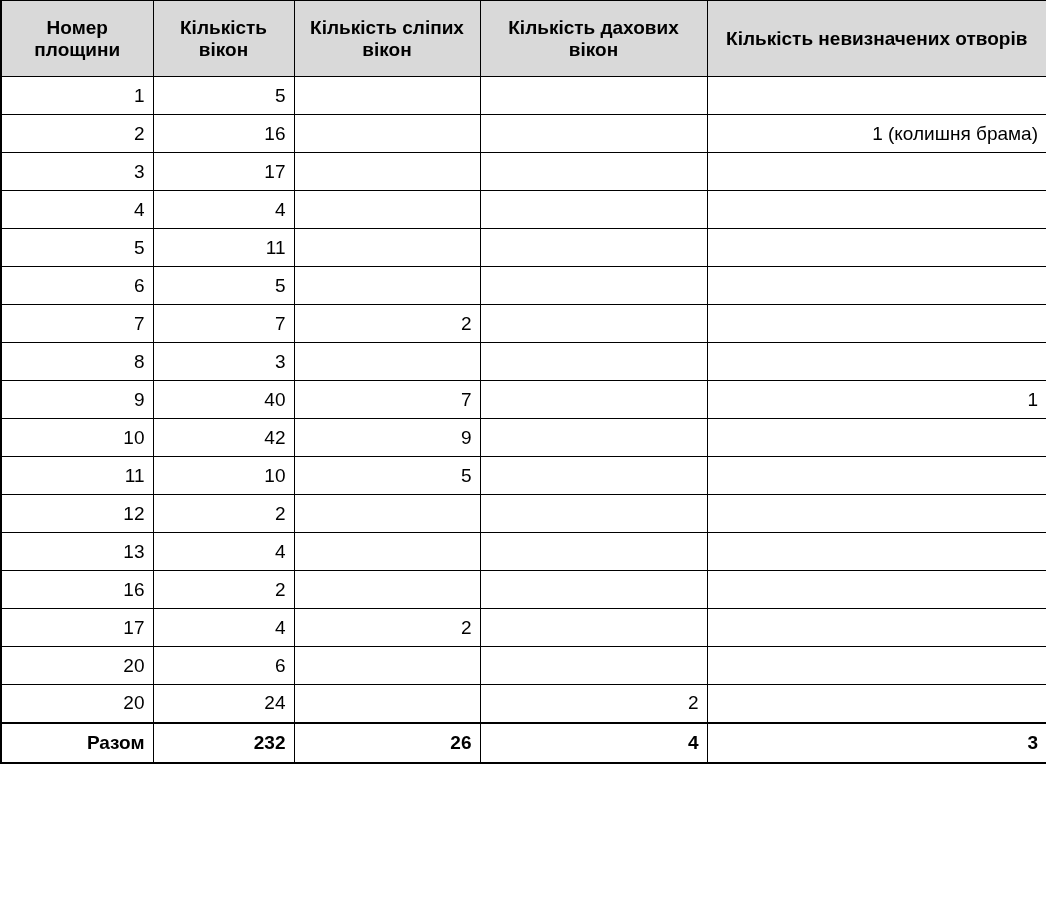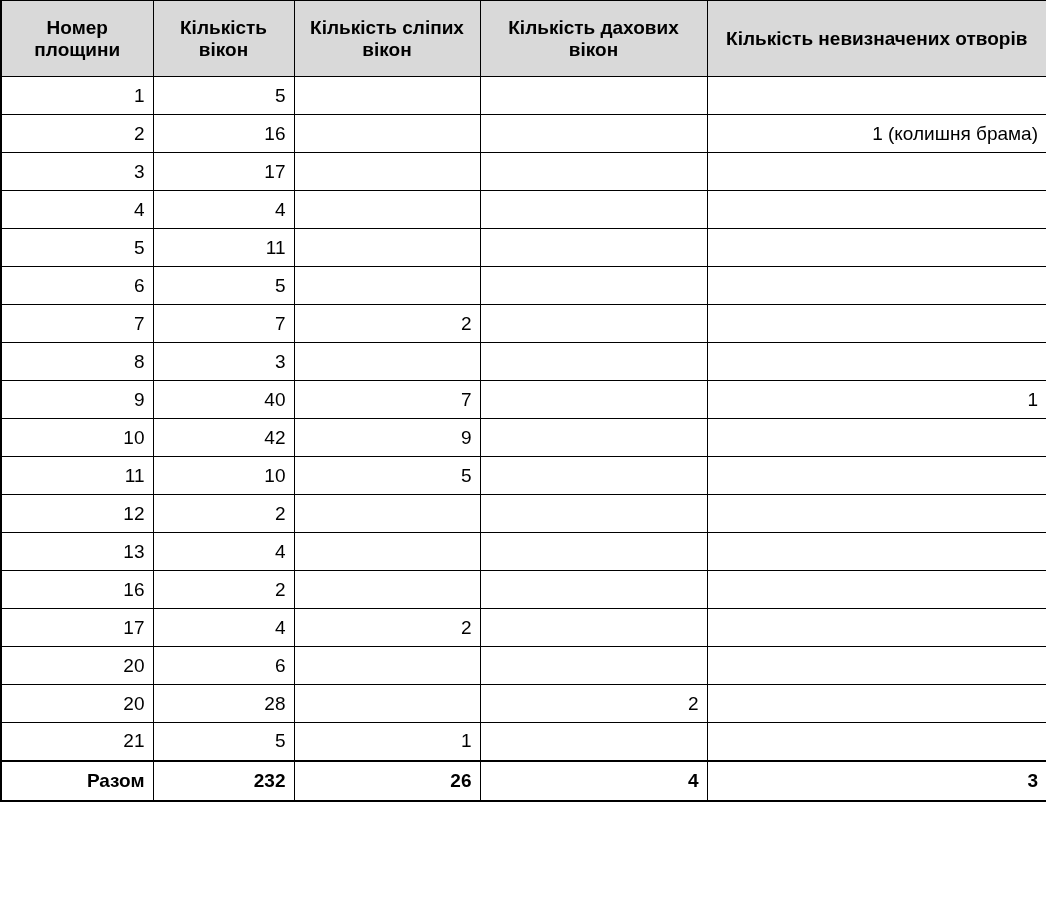--- a/index.html
+++ b/index.html
@@ -199,30 +199,23 @@
       </tr>
       <tr>
         <td>20</td>
         <td>6</td>
         <td></td>
         <td></td>
         <td></td>
       </tr>
       <tr>
         <td>20</td>
-        <td>28</td>
-        <td></td>
-        <td>2</td>
-        <td></td>
-      </tr>
-      <tr>
-        <td>21</td>
-        <td>5</td>
-        <td>1</td>
-        <td></td>
+        <td>24</td>
+        <td></td>
+        <td>2</td>
         <td></td>
       </tr>
       <tr class="total-row">
         <td>Разом</td>
         <td>232</td>
         <td>26</td>
         <td>4</td>
         <td>3</td>
       </tr>
     </tbody>

